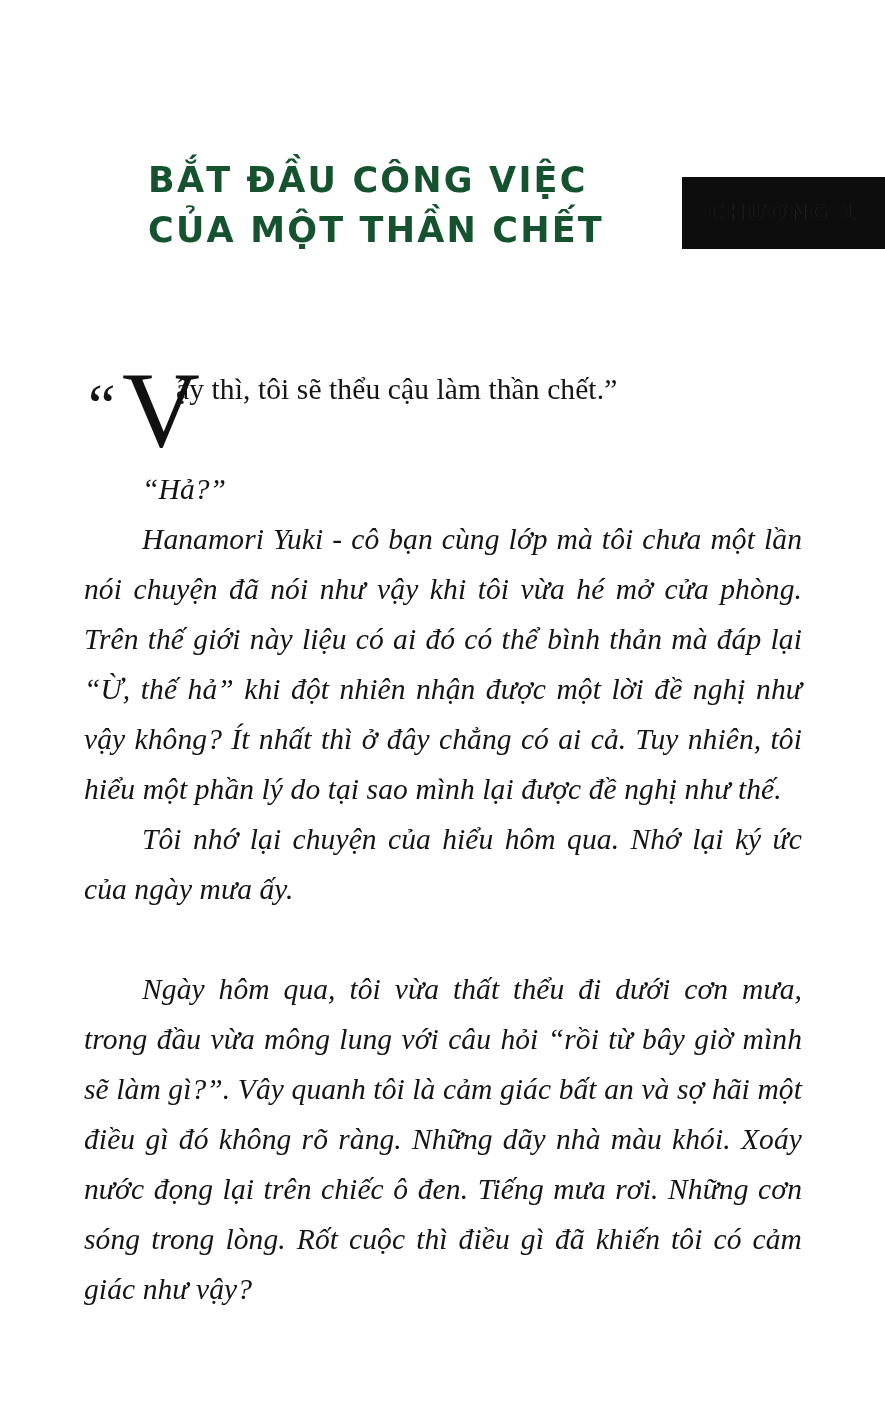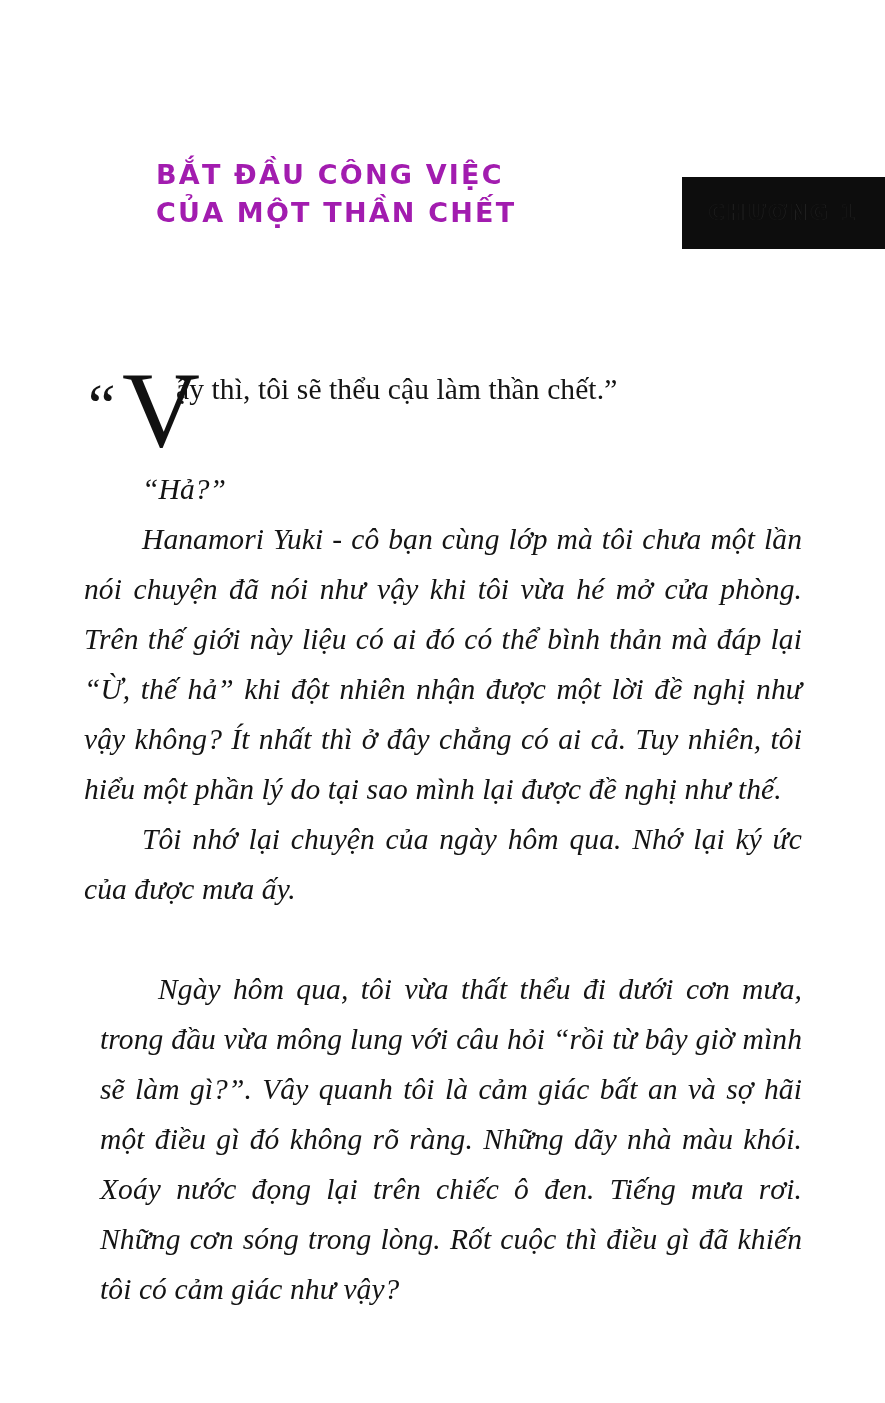--- a/index.html
+++ b/index.html
@@ -31,27 +31,26 @@
     height: 120px;
   }
 
   .chapter-title {
     position: absolute;
     left: 148px;
     top: 6px;
     width: 520px;
     font-family: "DejaVu Sans", sans-serif;
     font-weight: 700;
-    font-size: 27px;
+    font-size: 35px;
     line-height: 1.42;
     letter-spacing: 2.2px;
-    color: #a21caf;
+    color: #14532d;
     text-transform: uppercase;
     white-space: pre-line;
-    margin-left: 8px;
   }
 
   .chapter-badge {
     position: absolute;
     right: 0px;
     top: 27px;
     width: 203px;
     height: 72px;
     background: #0d0d0d;
     display: flex;
@@ -85,21 +84,21 @@
     font-size: 29.5px;
     line-height: 50px;
     text-align: justify;
     text-justify: inter-word;
     margin: 0;
     color: #141414;
     letter-spacing: 0.1px;
   }
   .para + .para { margin-top: 0px; font-style: italic; }
   .para.indent { text-indent: 58px; }
-  .para.gap-before { margin-top: 50px; margin-left: 16px; }
+  .para.gap-before { margin-top: 50px; }
 
   
   .para-first {
     position: relative;
     min-height: 100px;
   }
   .dropcap-wrap {
     float: left;
     width: 92px;
     height: 96px;
@@ -156,19 +155,19 @@
       </span>
       <span class="line1">ậy thì, tôi sẽ thểu cậu làm thần chết.”</span>
     </p>
 
     <p class="para quote-line">
       <span>“Hả?”</span>
     </p>
 
     <p class="para indent">Hanamori Yuki - cô bạn cùng lớp mà tôi chưa một lần nói chuyện đã nói như vậy khi tôi vừa hé mở cửa phòng. Trên thế giới này liệu có ai đó có thể bình thản mà đáp lại “Ừ, thế hả” khi đột nhiên nhận được một lời đề nghị như vậy không? Ít nhất thì ở đây chẳng có ai cả. Tuy nhiên, tôi hiểu một phần lý do tại sao mình lại được đề nghị như thế.</p>
 
-    <p class="para indent">Tôi nhớ lại chuyện của ngày hôm qua. Nhớ lại ký ức của được mưa ấy.</p>
+    <p class="para indent">Tôi nhớ lại chuyện của hiểu hôm qua. Nhớ lại ký ức của ngày mưa ấy.</p>
 
     <p class="para indent gap-before">Ngày hôm qua, tôi vừa thất thểu đi dưới cơn mưa, trong đầu vừa mông lung với câu hỏi “rồi từ bây giờ mình sẽ làm gì?”. Vây quanh tôi là cảm giác bất an và sợ hãi một điều gì đó không rõ ràng. Những dãy nhà màu khói. Xoáy nước đọng lại trên chiếc ô đen. Tiếng mưa rơi. Những cơn sóng trong lòng. Rốt cuộc thì điều gì đã khiến tôi có cảm giác như vậy?</p>
 
   </div>
 
 </div>
 
 </body></html>

